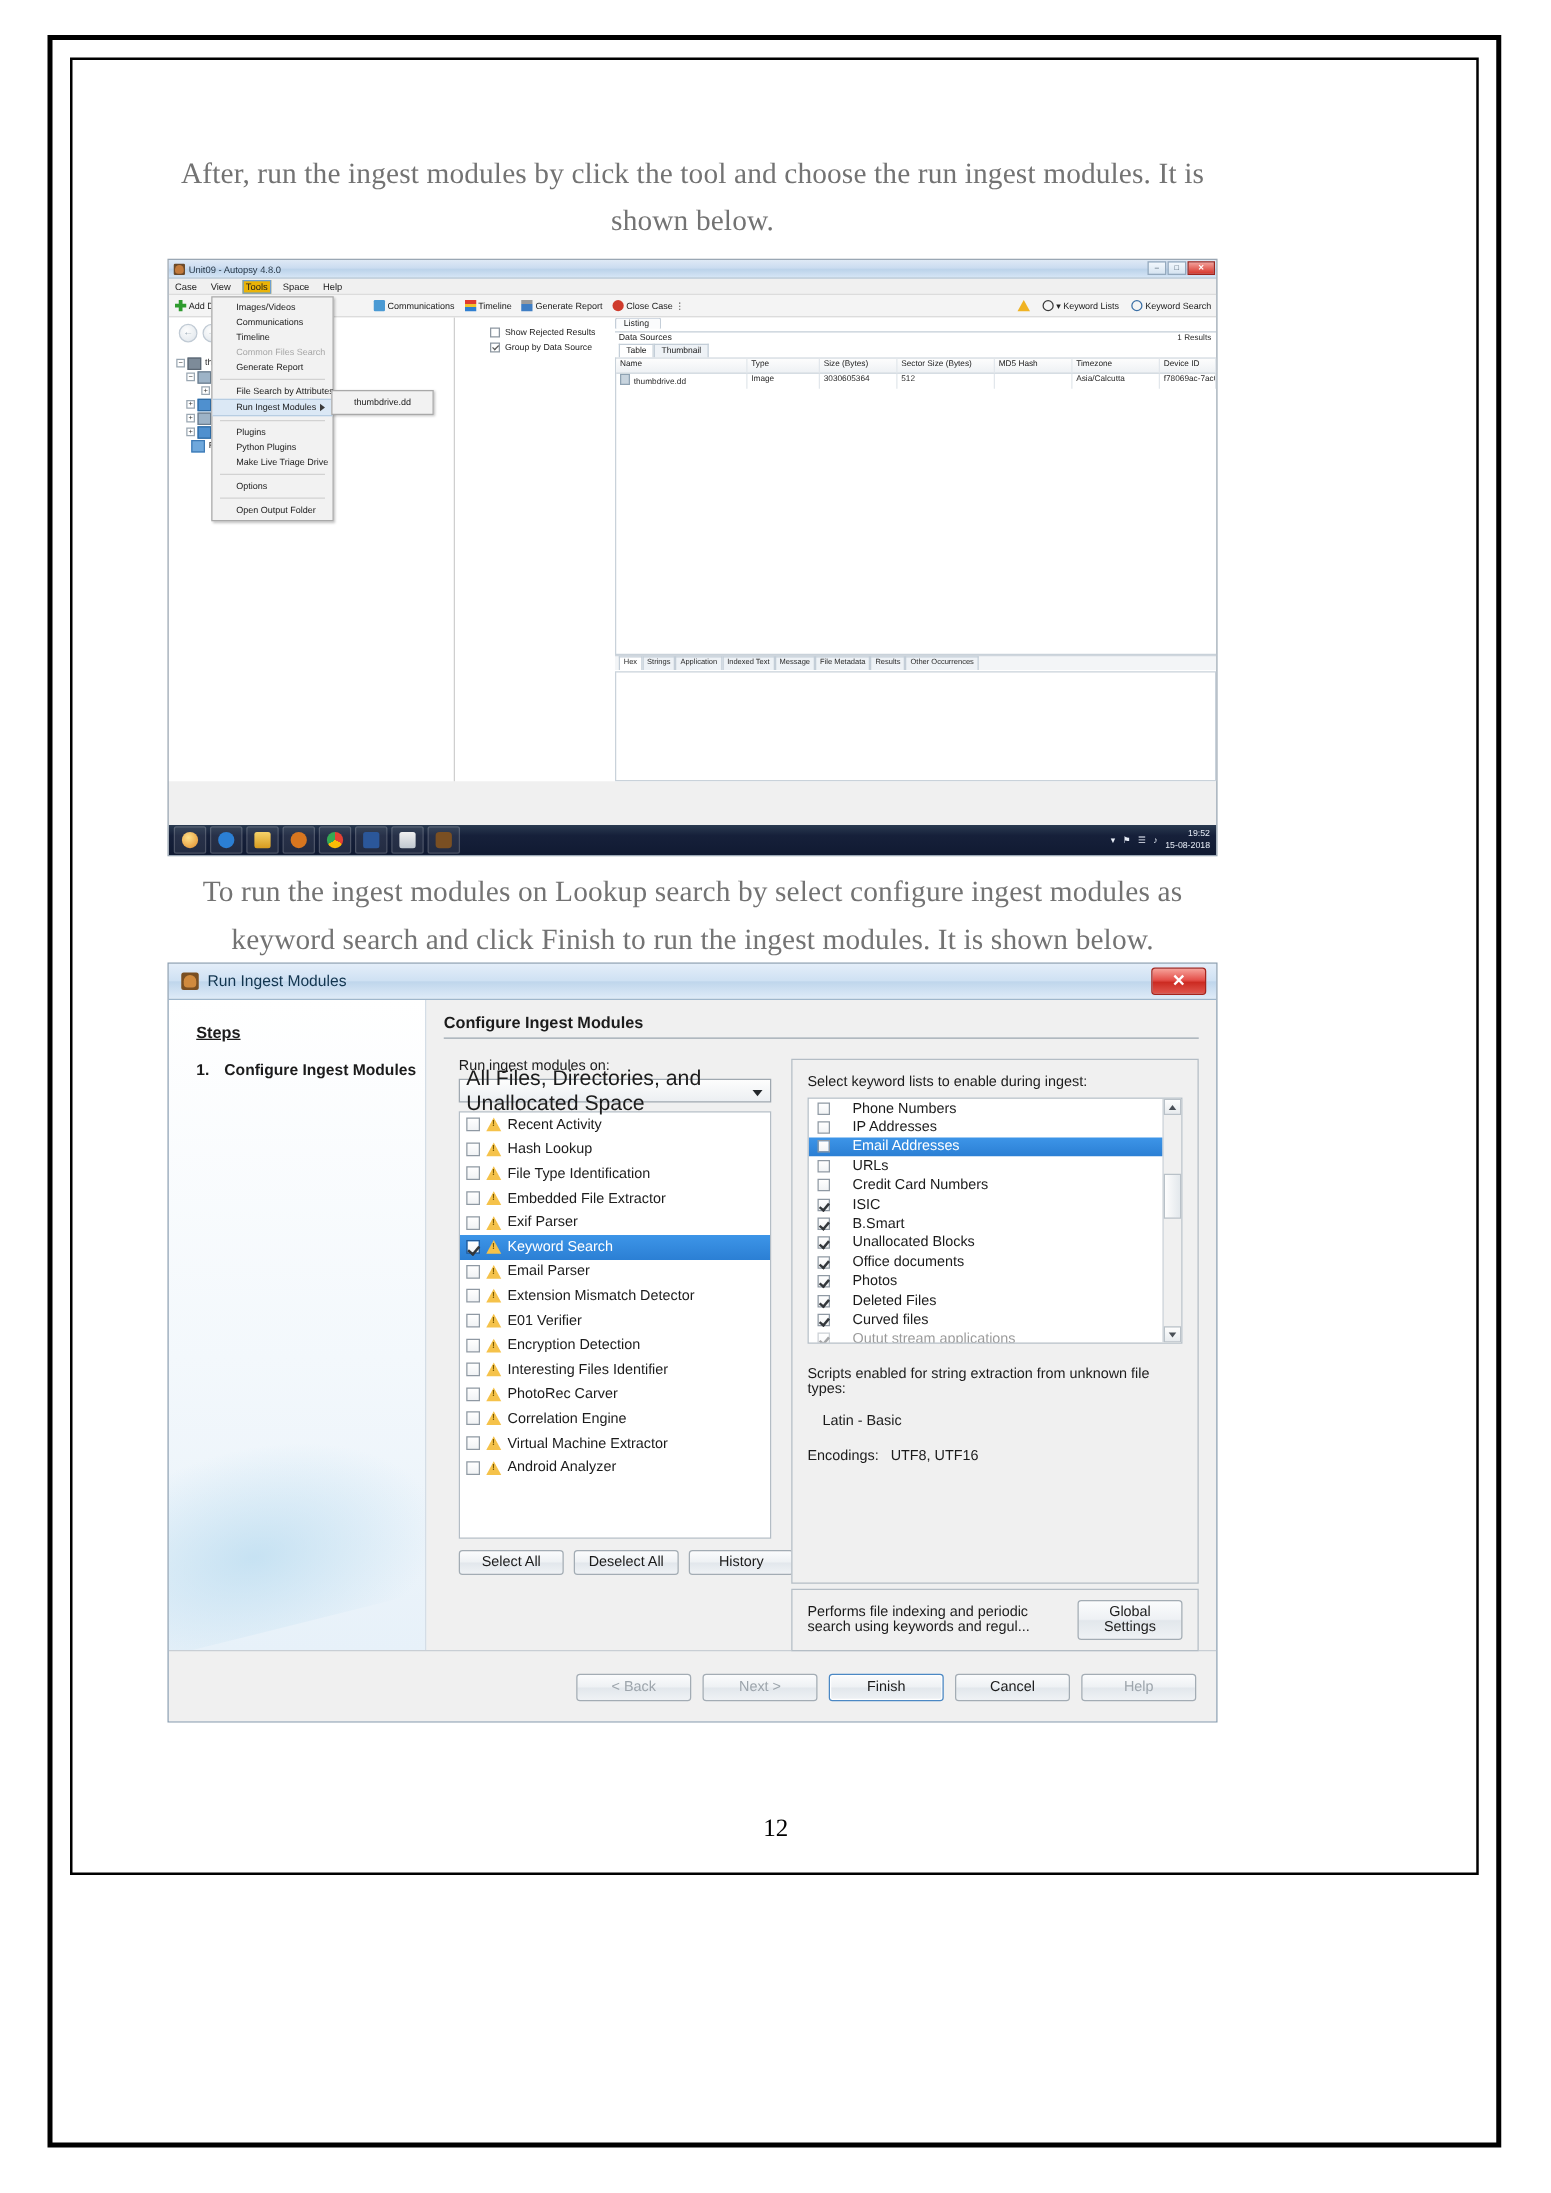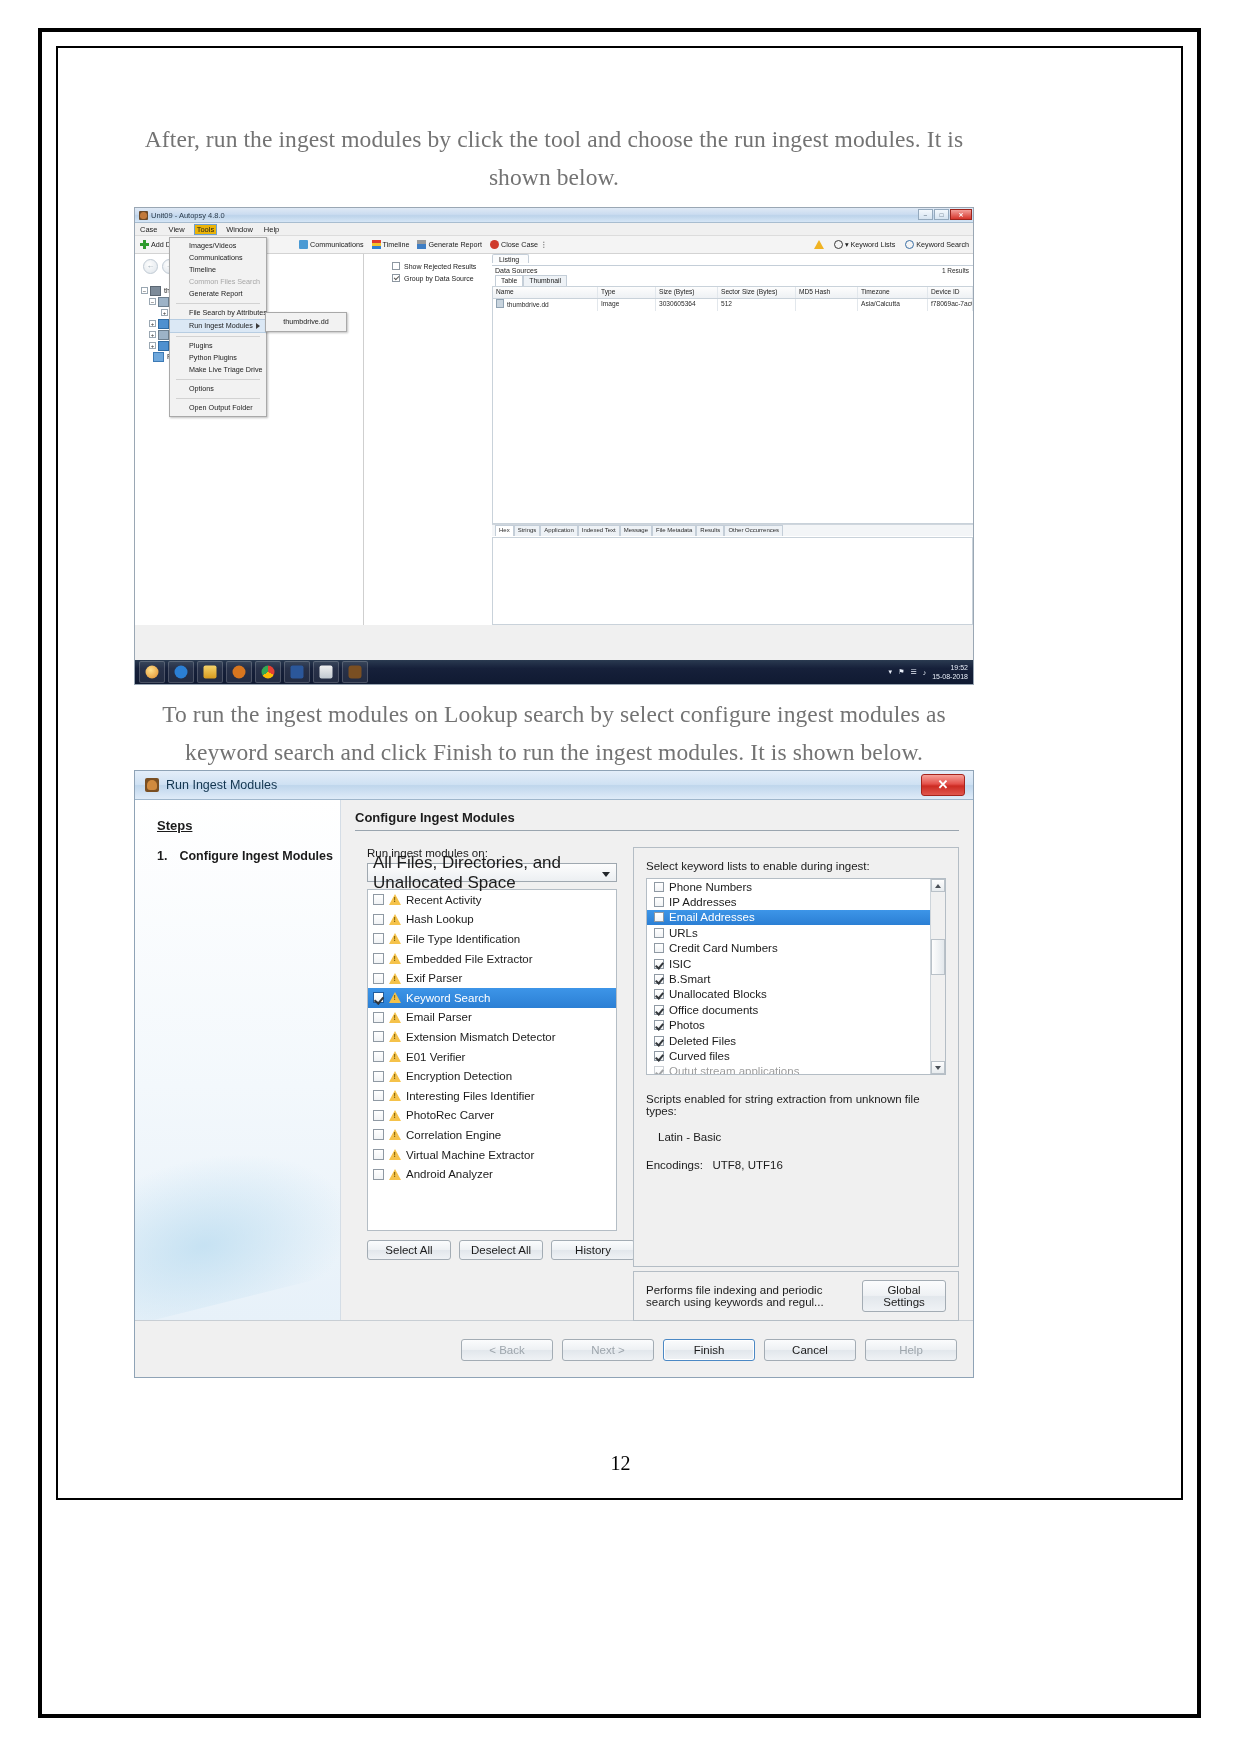--- a/index.html
+++ b/index.html
@@ -556,21 +556,21 @@
   }
   .kwlist {
     border: 1px solid #b4bdc5;
     background: #fff;
     height: 195px;
     overflow: hidden;
     position: relative;
     margin-top: 6px;
   }
   .kwrow {
-    display: flex; align-items: center; gap: 5px;
+    display: flex; align-items: center; gap: 18px;
     height: 15.4px;
     padding-left: 7px;
     font-size: 11.5px; color: #1b1b1b;
   }
   .kwrow.sel {
     background: linear-gradient(to bottom,#3d95e8,#2b7fd4);
     color: #fff;
     margin-right: 14px;
   }
   .kwcbx {
@@ -647,21 +647,21 @@
       <span class="win-btn">–</span>
       <span class="win-btn">□</span>
       <span class="win-btn close">✕</span>
     </span>
   </div>
 
   <div class="menubar">
     <span class="mi">Case</span>
     <span class="mi">View</span>
     <span class="mi active">Tools</span>
-    <span class="mi">Window</span>
+    <span class="mi">Space</span>
     <span class="mi">Help</span>
   </div>
 
   <div class="toolbar">
     <span class="tb-item">
       <span class="tb-ico ico-plus"></span>
       <span>Add D</span>
     </span>
     <span class="tb-item" style="margin-left:120px">
       <span class="tb-ico ico-comm"></span>

